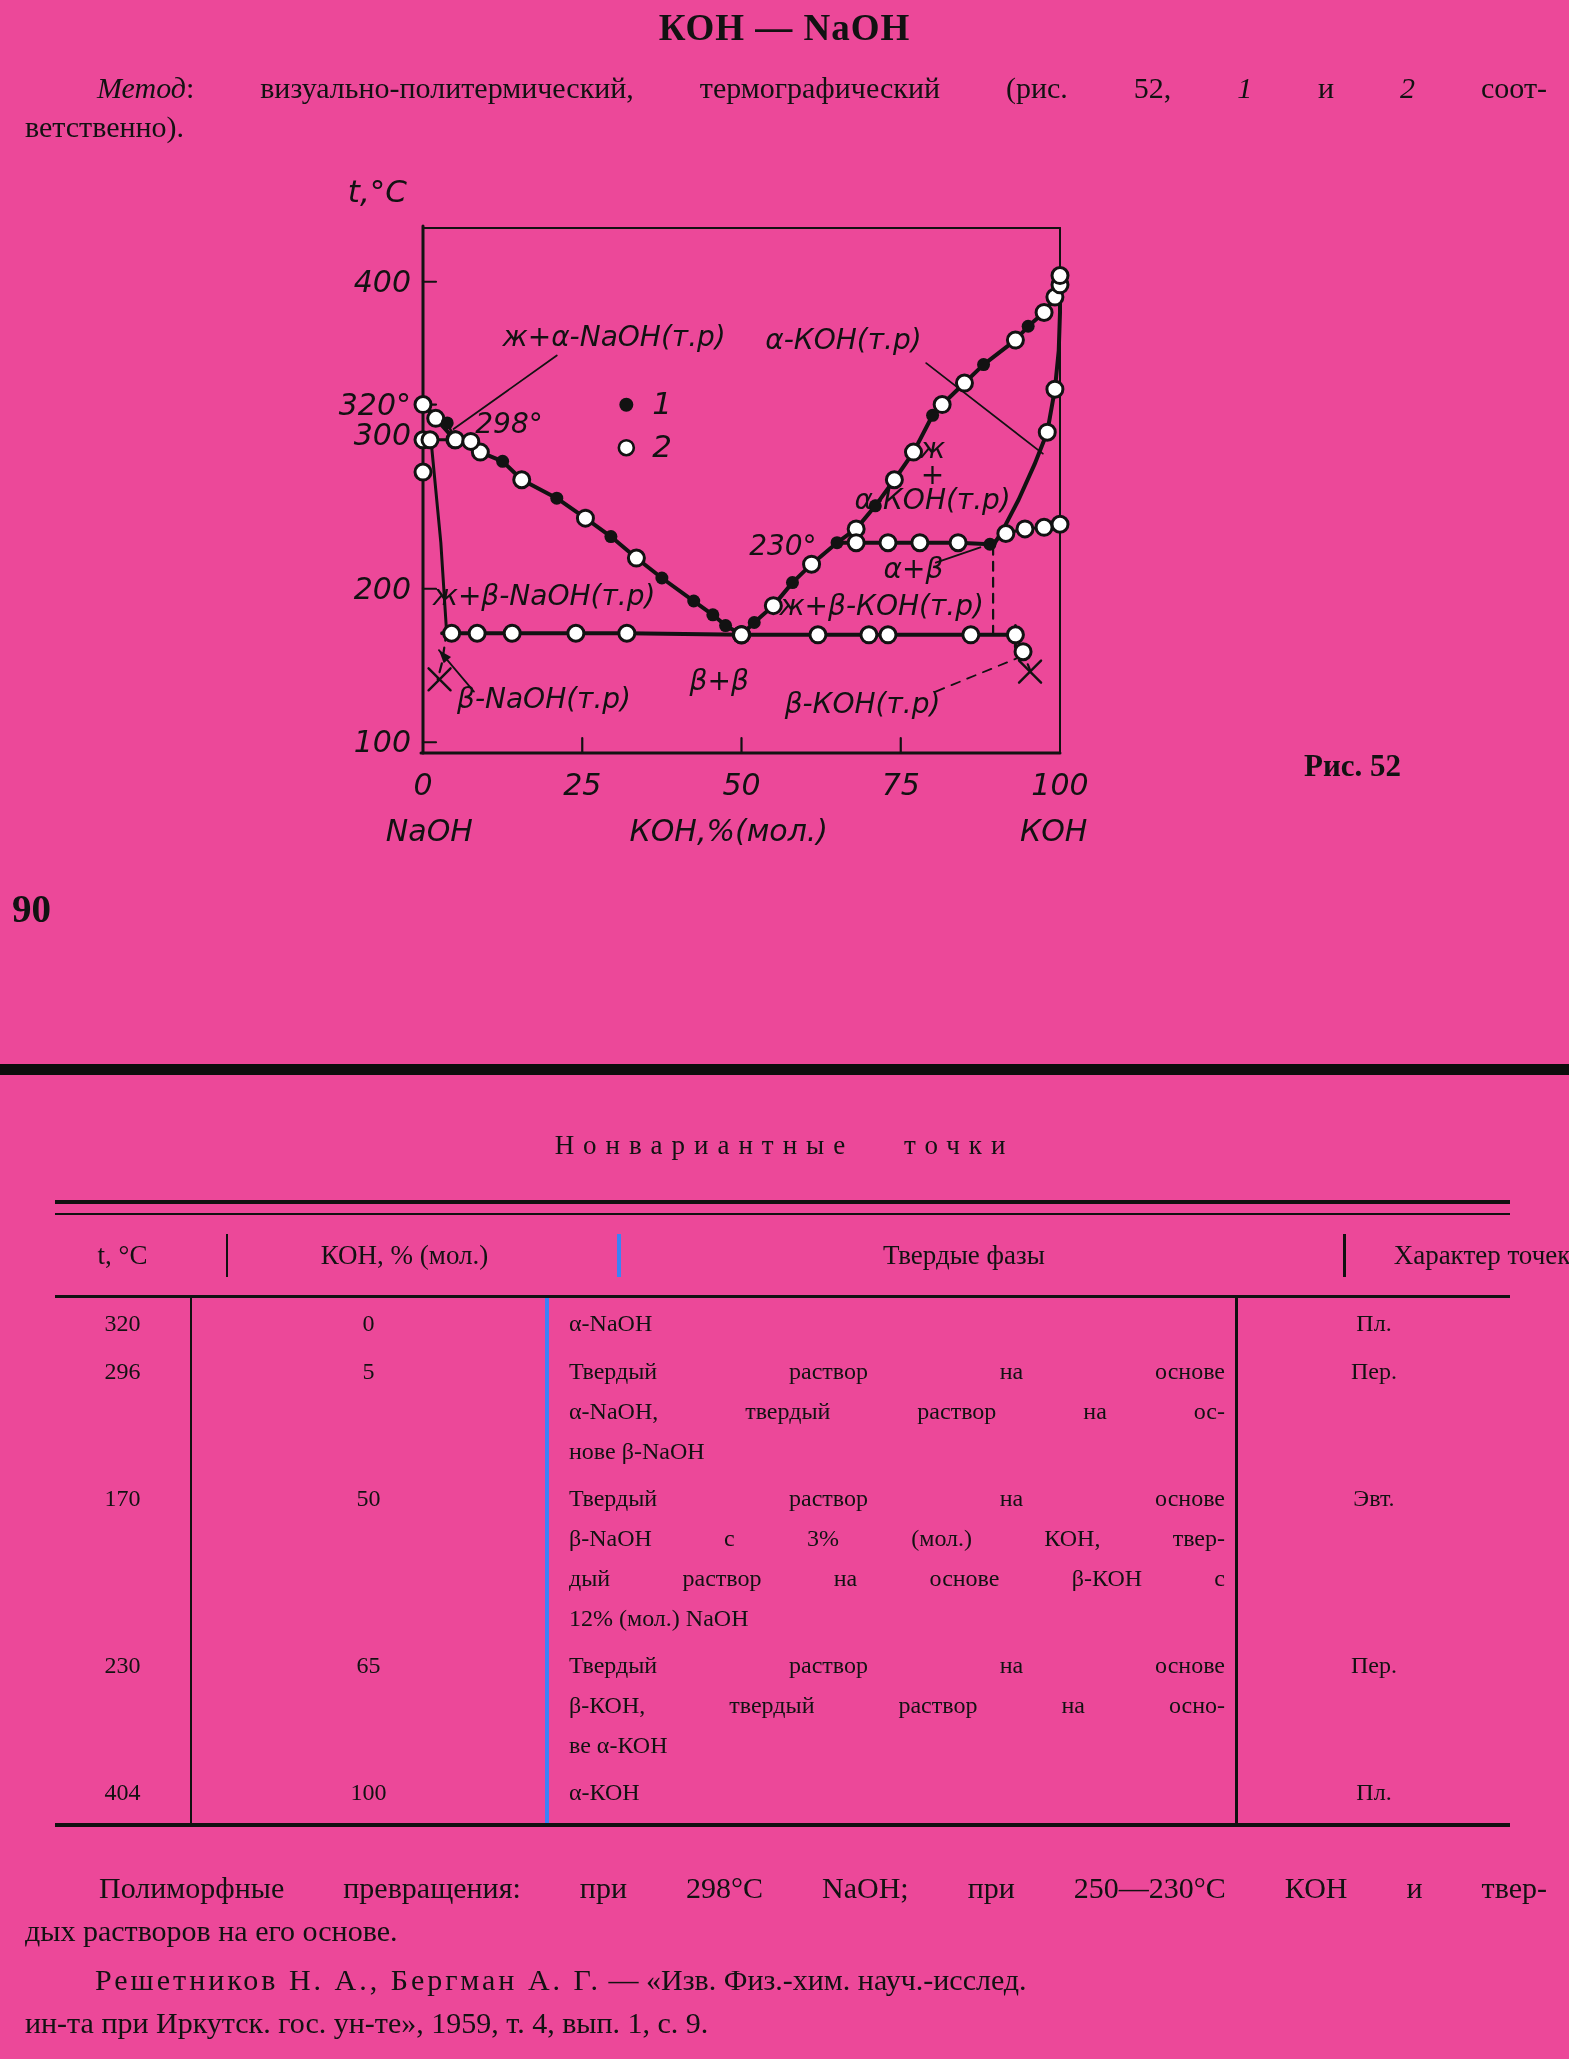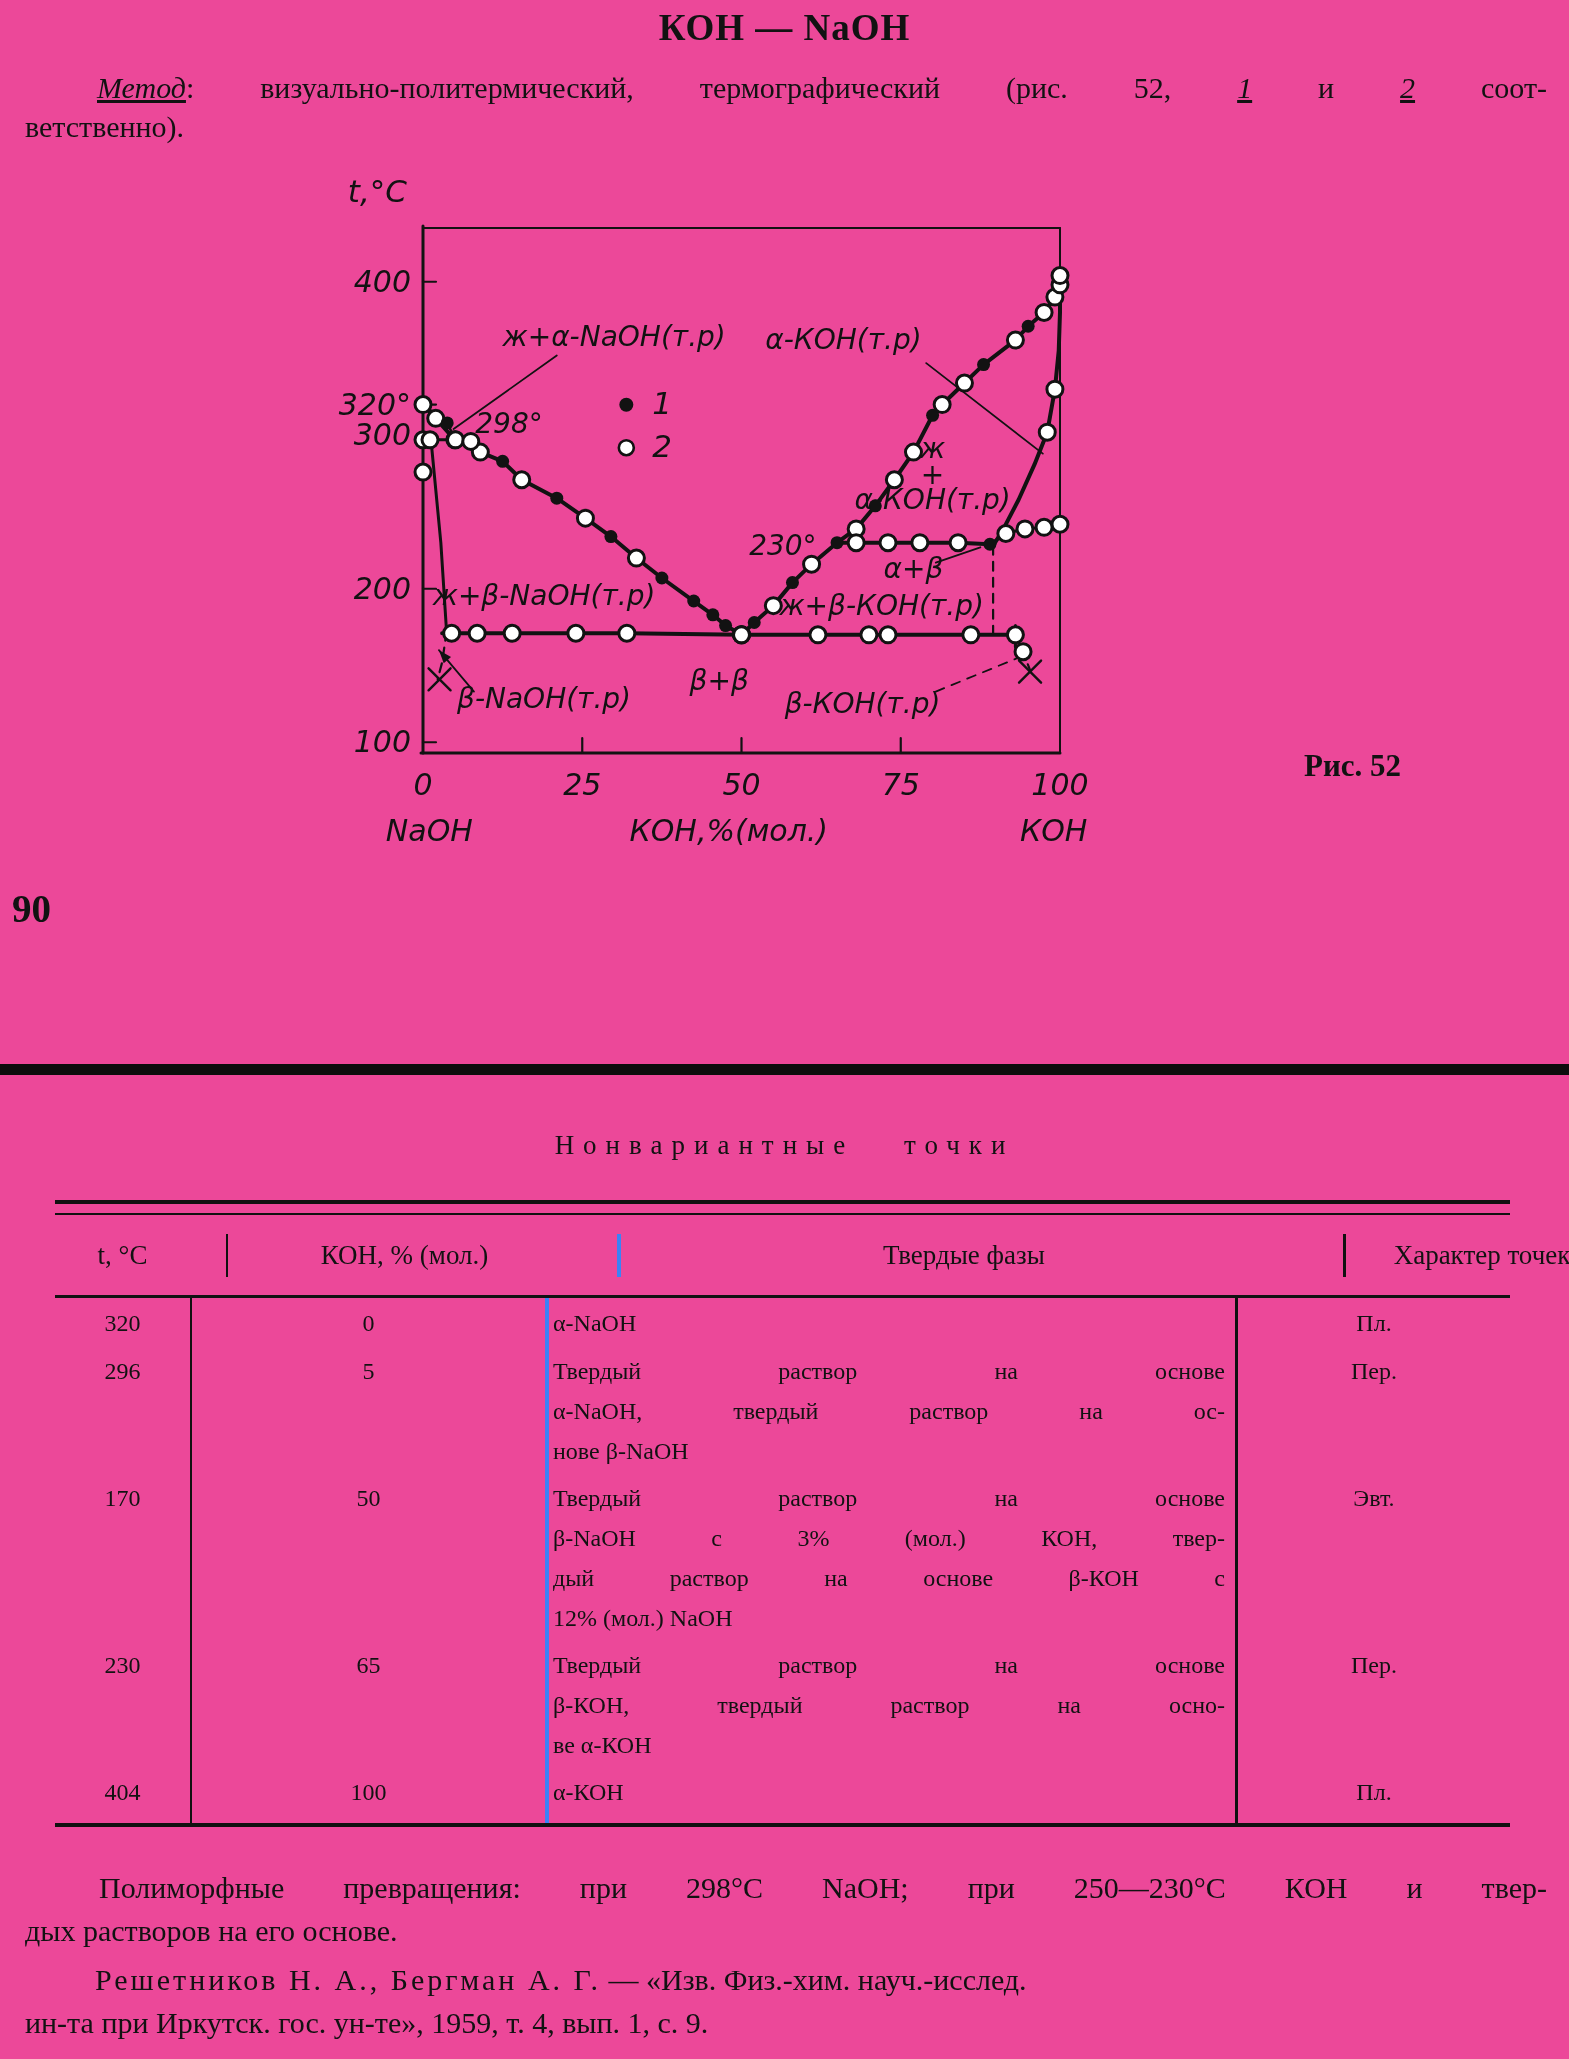--- a/index.html
+++ b/index.html
@@ -4,21 +4,21 @@
 <style>
   html,body{margin:0;padding:0;background:#e8e8e8;}
   #page{position:relative;width:1569px;height:2059px;background:#ec4899;color:#121212;
         font-family:"Liberation Serif", serif;overflow:hidden;}
 
   
   .title{position:absolute;top:6px;left:0;width:100%;text-align:center;
          font-size:37px;font-weight:bold;letter-spacing:1px;}
   .method{position:absolute;top:68px;left:25px;width:1522px;font-size:30px;line-height:39px;}
   .method .l1{text-indent:72px;text-align:justify;text-align-last:justify;}
-  .it{font-style:italic;text-decoration:underline;}
+  .it{font-style:italic;}
 
   
   #phase-svg{position:absolute;left:330px;top:158px;}
   .figcap{position:absolute;left:1304px;top:748px;font-size:31px;font-weight:bold;}
   .pageno{position:absolute;left:12px;top:886px;font-size:39px;font-weight:bold;}
   .figtext{font-family:"DejaVu Sans", sans-serif;font-style:italic;fill:#121212;}
 
   
   .bar{position:absolute;left:0;top:1064px;width:1569px;height:11px;background:#0d0d0d;}
 
@@ -31,21 +31,21 @@
   .rule-bot{border-top:4px solid #111;}
   .tgrid{display:grid;grid-template-columns:135px 355px 690px 275px;}
   .thead{min-height:80px;align-items:center;font-size:27px;gap:36px;}
   .thead > div{text-align:center;padding:6px 4px;align-self:center;}
   .c-koh{border-left:2px solid #111;}
   .c-phase{border-left:4px solid #3b82f6;}
   .c-char{border-left:3px solid #111;}
   .tbody-row{font-size:24px;line-height:40px;}
   .tbody-row > div{padding-top:5px;padding-bottom:2px;}
   .cell-t,.cell-koh{text-align:center;}
-  .cell-phase{padding-left:4px;padding-right:10px;}
+  .cell-phase{padding-left:20px;padding-right:10px;}
   .cell-char{text-align:center;}
   .jl{text-align:justify;text-align-last:justify;}
 
   
   .notes{position:absolute;top:1866px;left:25px;width:1522px;font-size:30px;line-height:43px;}
   .notes .l1{text-indent:74px;text-align:justify;text-align-last:justify;}
   .refs{position:absolute;top:1958px;left:25px;width:1522px;font-size:30px;line-height:43px;}
   .refs .l1{text-indent:70px;}
   .sp{letter-spacing:3px;}
 </style>

